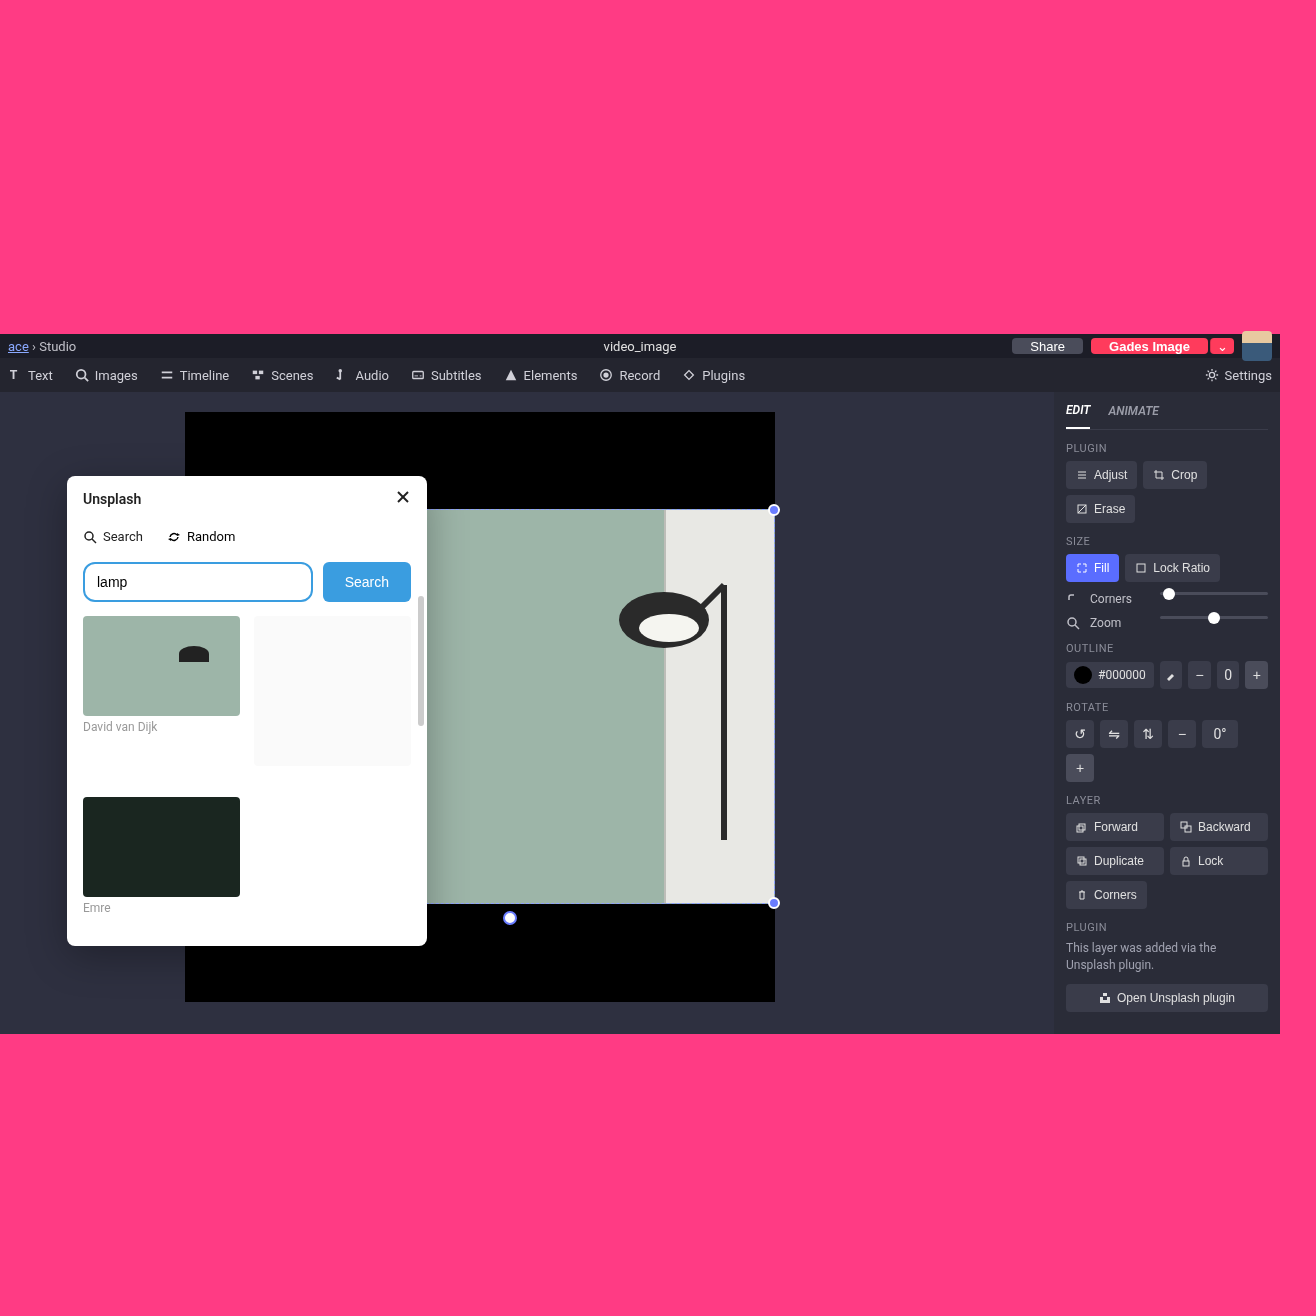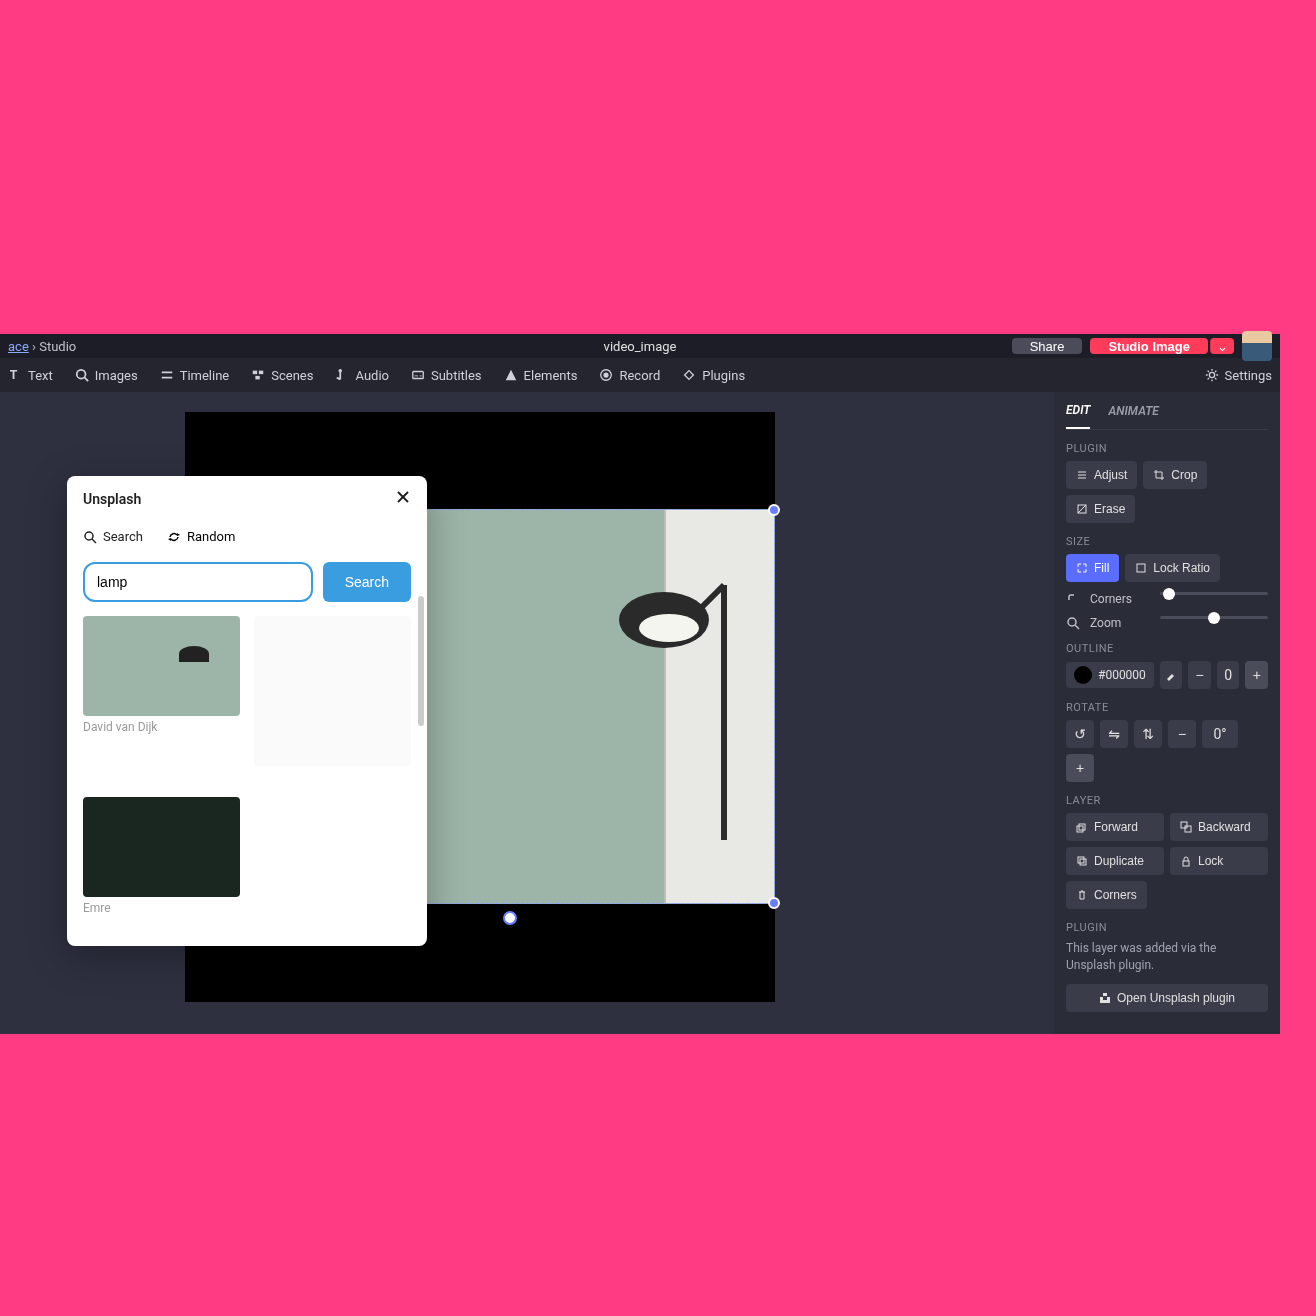--- a/index.html
+++ b/index.html
@@ -388,21 +388,21 @@
 <div class="app-frame">
   <div class="topbar">
     <span class="breadcrumb">
       <span class="link">ace</span>
       <span>›</span>
       <span>Studio</span>
     </span>
     <span class="doc-title">video_image</span>
     <div class="top-right">
       <button class="btn btn-share">Share</button>
-      <button class="btn btn-export">Studio Image</button>
+      <button class="btn btn-export">Gades Image</button>
       <button class="btn btn-export-caret">⌄</button>
       <div class="avatar"></div>
     </div>
   </div>
 
   <div class="toolbar">
     <div class="tool-item">
       <svg viewBox="0 0 16 16">
           <text x="2" y="13" font-size="14" fill="currentColor" font-weight="bold">T</text>
         </svg>

